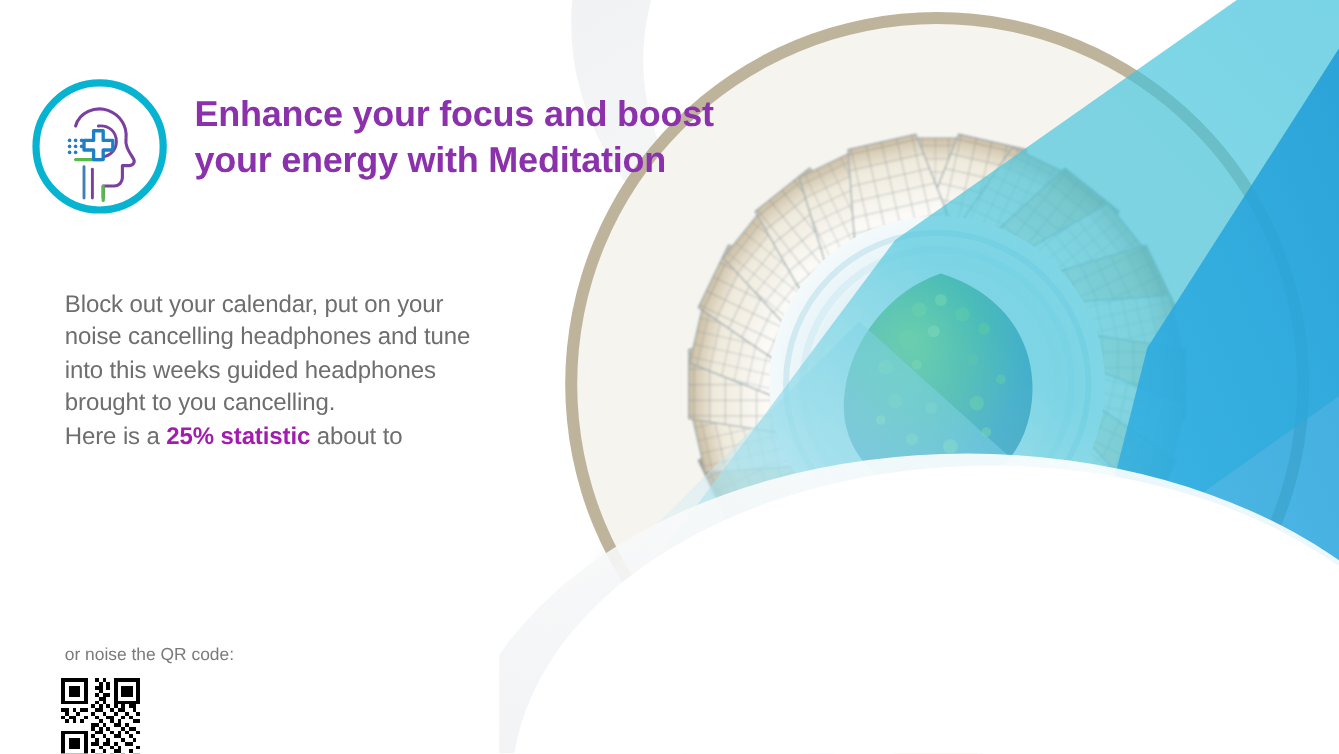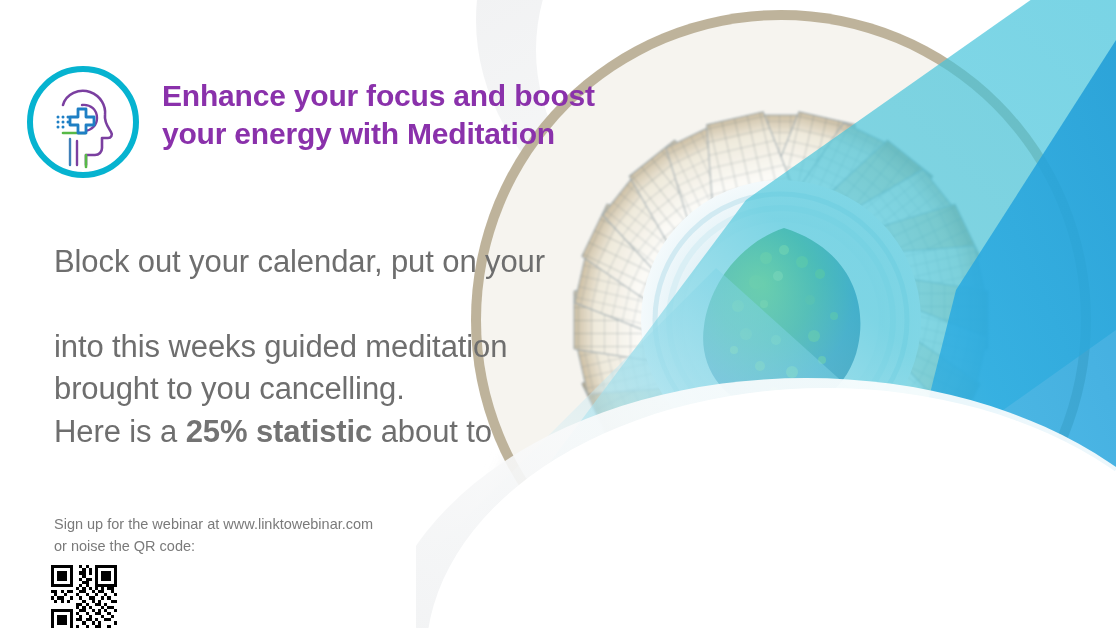--- a/index.html
+++ b/index.html
@@ -115,27 +115,27 @@
     color: #8a31ab;
     letter-spacing: -0.2px;
     max-width: 500px;
   }
 
   .body-copy {
     position: absolute;
     top: 218px;
     left: 54px;
     width: 560px;
-    font-size: 31px;
+    font-size: 20px;
     line-height: 1.37;
     color: #6e6e6e;
     letter-spacing: -0.1px;
   }
   .body-copy .stat {
-    color: #737373;
+    color: #a21caf;
     font-weight: bold;
   }
 
   .signup {
     position: absolute;
     top: 490px;
     left: 54px;
     font-size: 14.5px;
     line-height: 1.52;
     color: #7a7a7a;
@@ -436,28 +436,28 @@
       </svg>
 
       <h1 class="headline">
         <span>Enhance your focus and boost</span><br>
         <span>your energy with Meditation</span>
       </h1>
     </div>
 
     <div class="body-copy">
       <span>Block out your calendar, put on your</span><br>
-      <br>
-      <span>into this weeks guided meditation</span><br>
+      <span>noise cancelling headphones and tune</span><br>
+      <span>into this weeks guided headphones</span><br>
       <span>brought to you cancelling.</span><br>
       <span>Here is a </span><span class="stat">25% statistic</span><span> about to</span><br>
     </div>
 
     <div class="signup">
-      <span>Sign up for the webinar at www.linktowebinar.com</span><br>
+      <br>
       <span>or noise the QR code:</span>
     </div>
 
     <div class="qr-wrap">
       <svg width="78" height="78" viewBox="0 0 25 25" shape-rendering="crispEdges">
         <rect width="25" height="25" fill="#ffffff"></rect>
         <g fill="#000000">
 
           <rect x="2" y="2" width="7" height="1"></rect>
             <rect x="2" y="8" width="7" height="1"></rect>

